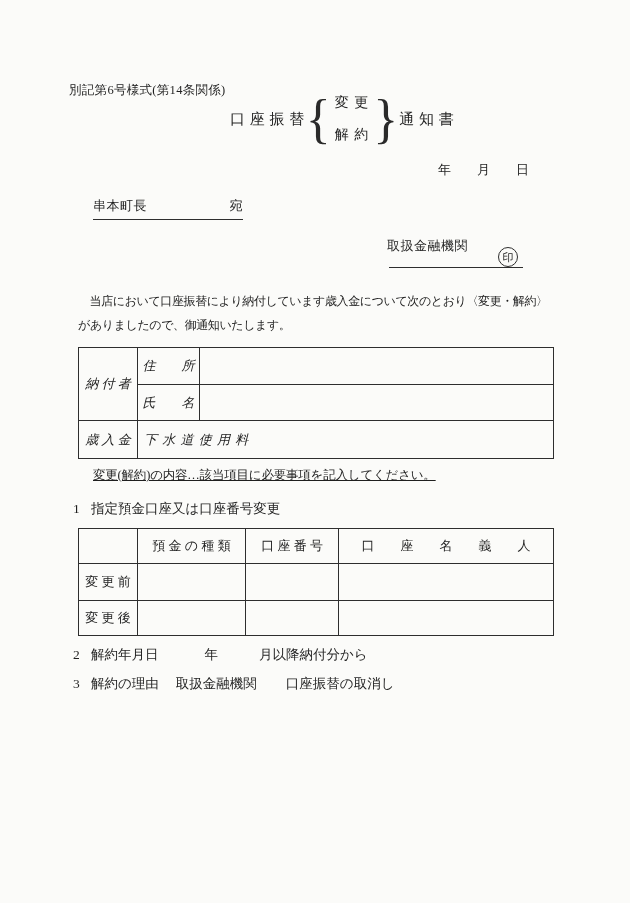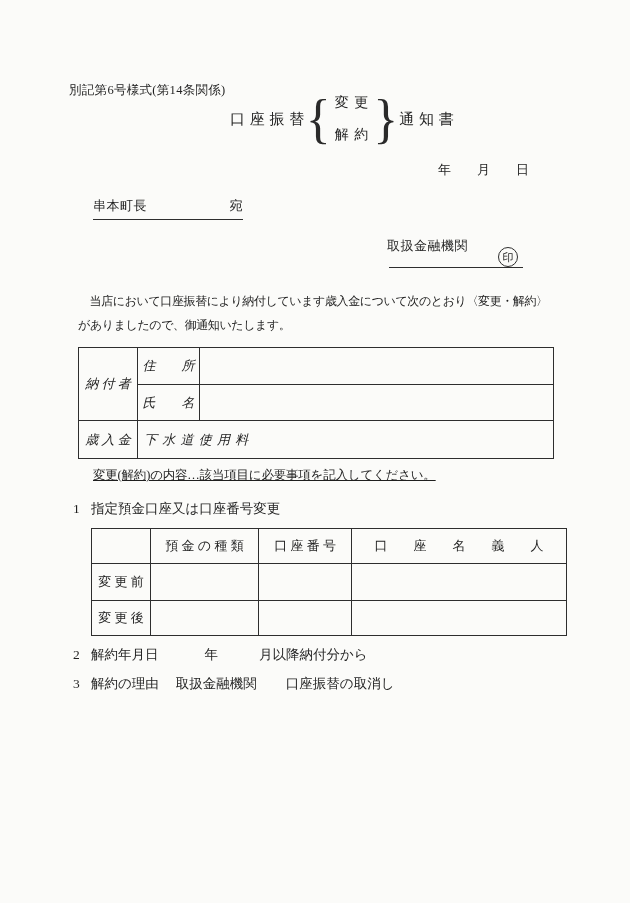--- a/index.html
+++ b/index.html
@@ -33,21 +33,21 @@
   
   .paragraph{left:78px;top:289px;width:478px;font-size:12px;letter-spacing:-0.4px;line-height:24px;}
   .paragraph div{white-space:pre;}
   
   table{border-collapse:collapse;table-layout:fixed;}
   td{border:1px solid #2e2e2e;font-size:13px;padding:0;overflow:hidden;}
   .payer-table{left:78px;top:347px;width:475px;}
   .payer-table td{text-align:center;font-style:italic;}
   .payer-table .val{text-align:left;}
   .payer-table .revenue-val{text-align:left;padding-left:6px;white-space:pre;letter-spacing:1px;}
-  .change-table{left:78px;top:528px;width:475px;margin-left:13px;}
+  .change-table{left:78px;top:528px;width:475px;}
   .change-table td{text-align:center;white-space:pre;}
   
   .note{left:93px;top:467px;font-size:12.5px;letter-spacing:-0.2px;text-decoration:underline;}
   .sec-row{display:flex;align-items:baseline;font-size:13.5px;white-space:pre;}
   .sec1{left:73px;top:500px;}
   .sec2{left:73px;top:645px;}
   .sec3{left:73px;top:675px;}
   .sec-num{display:inline-block;width:18px;}
   .blank{display:inline-block;height:14px;}
   .blank-year{width:46px;}

